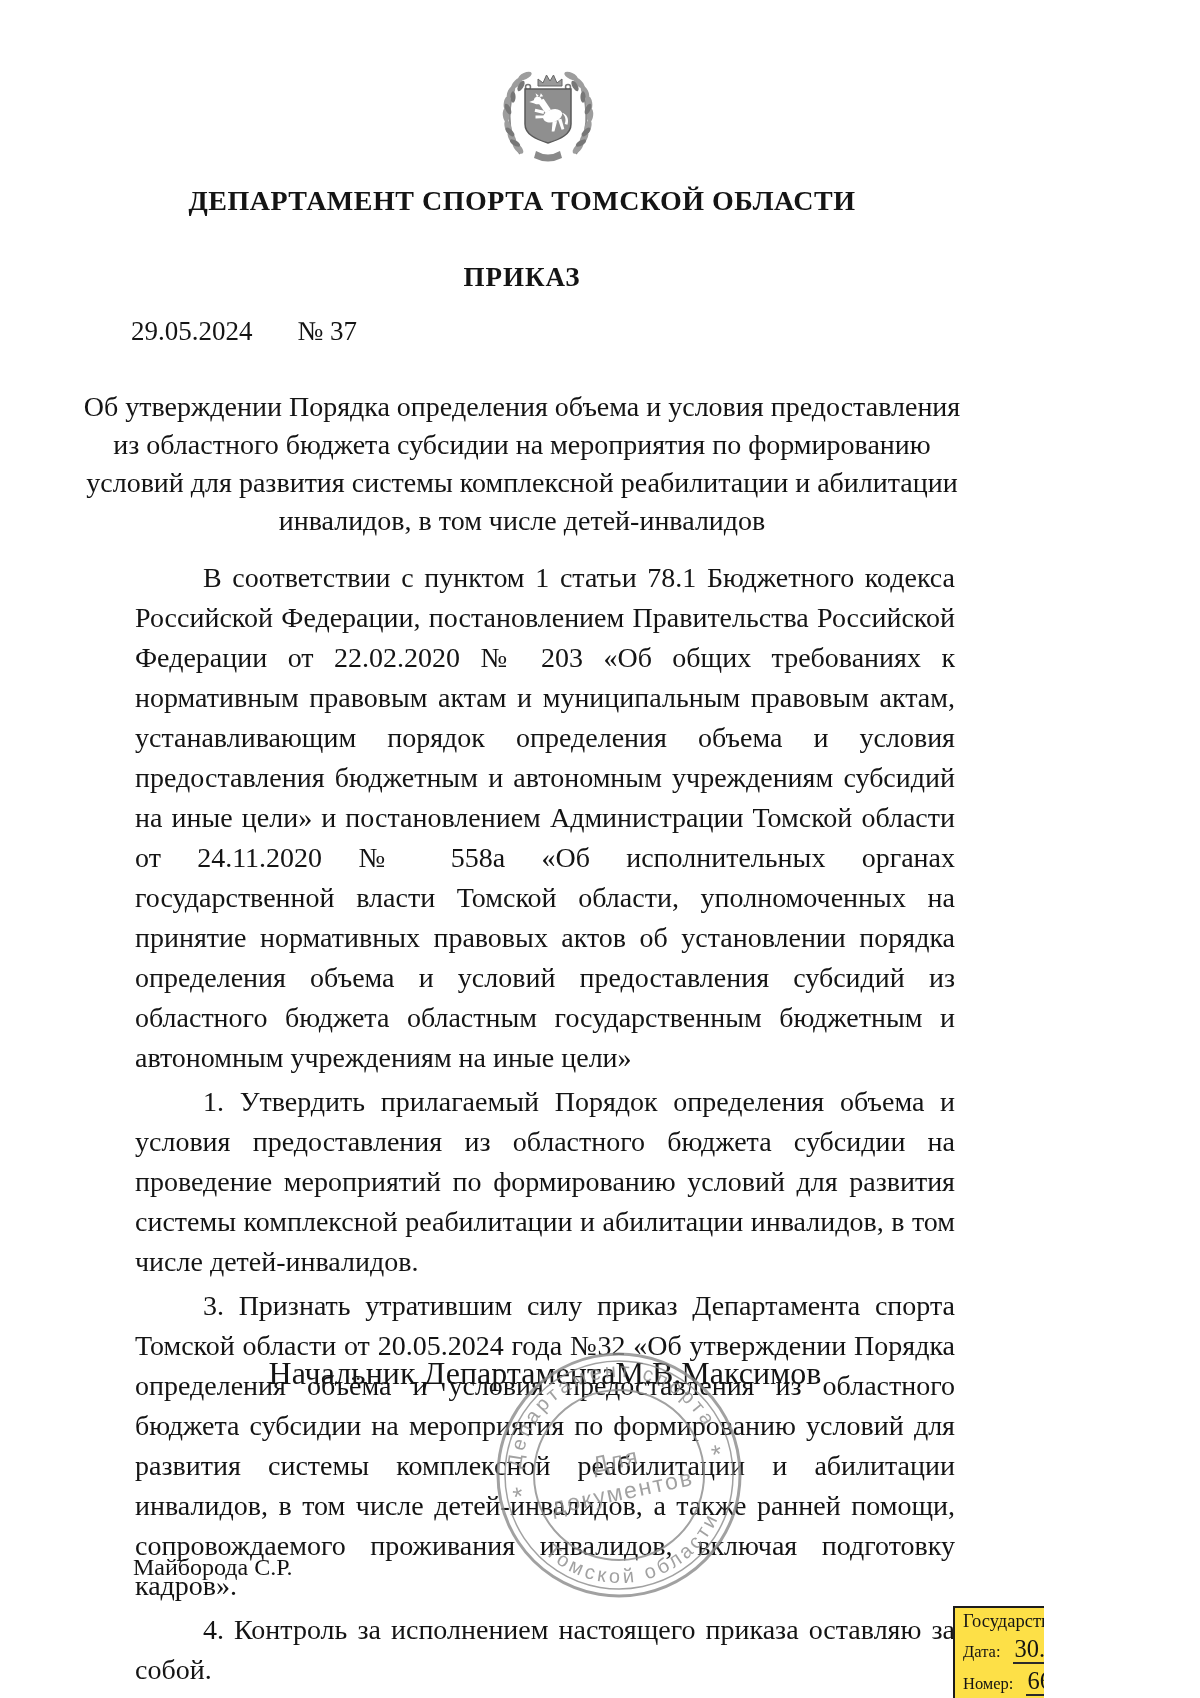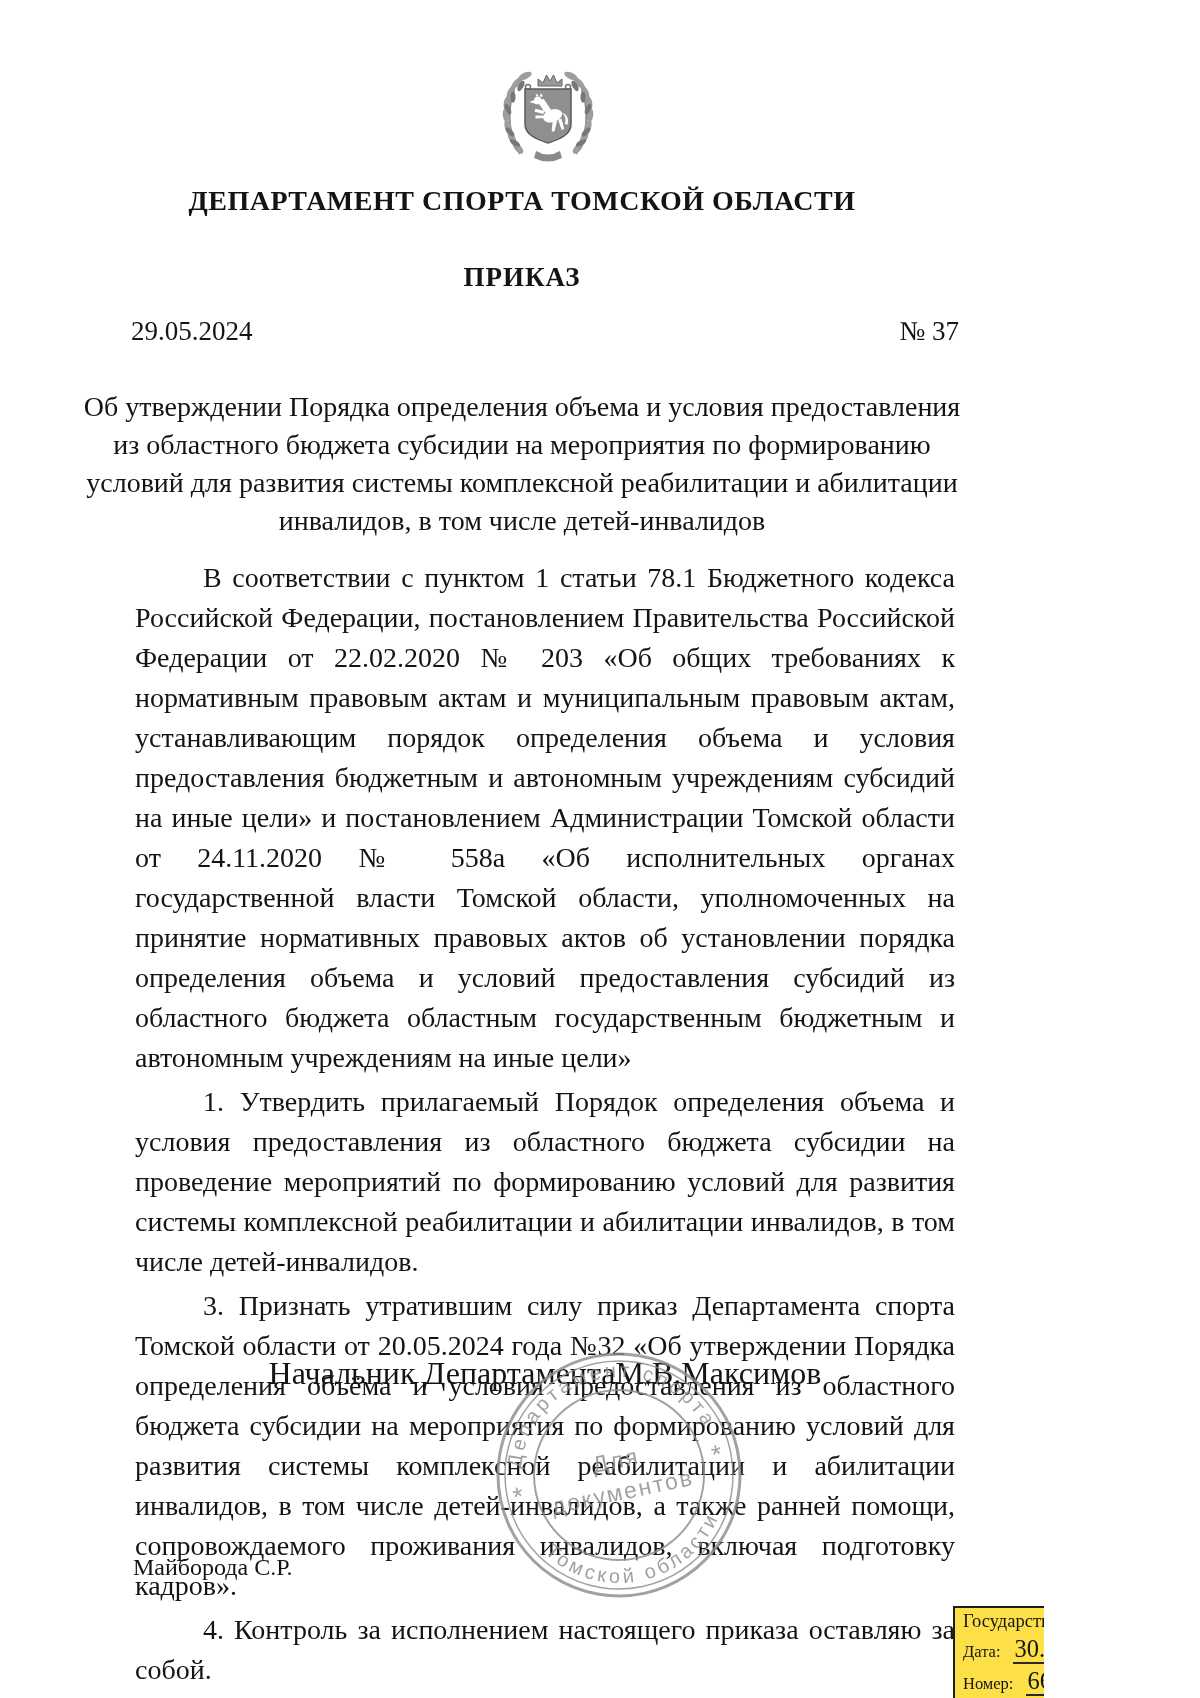--- a/index.html
+++ b/index.html
@@ -27,21 +27,21 @@
   }
   .doc-type{
     margin-top:42px;
     text-align:center;
     font-weight:bold;
     font-size:27px;line-height:34px;
     letter-spacing:1px;
   }
   .date-row{
     margin:20px 85px 0 131px;
-    display:flex;justify-content:space-between;
+    display:flex;
     font-size:27px;line-height:34px;gap:45px;
   }
   
   .subject{
     margin:40px auto 0;
     width:905px;
     text-align:center;
     font-size:28px;line-height:38px;
   }
   

